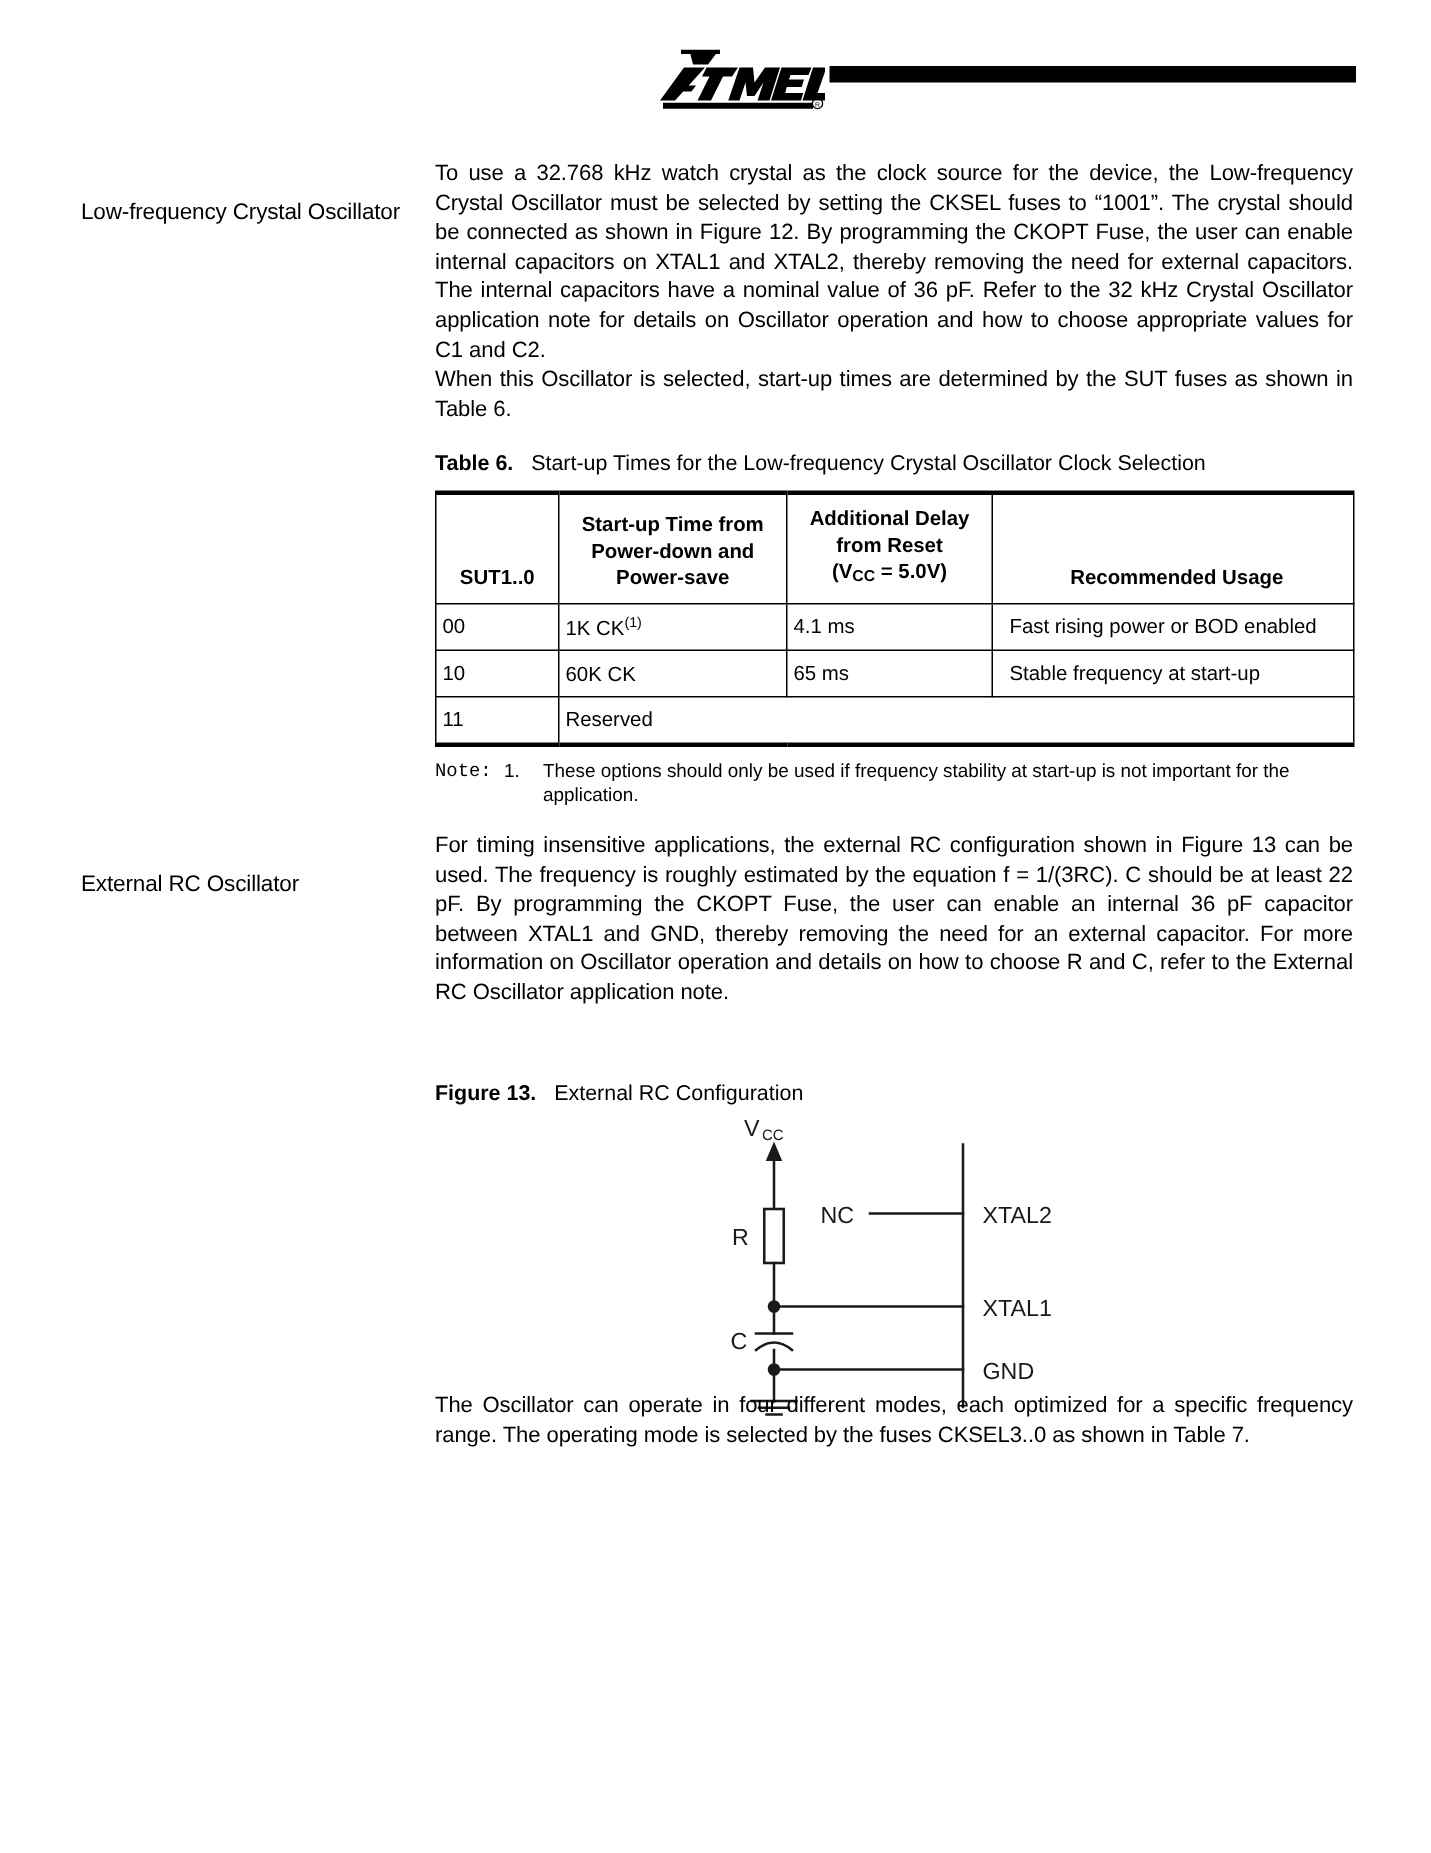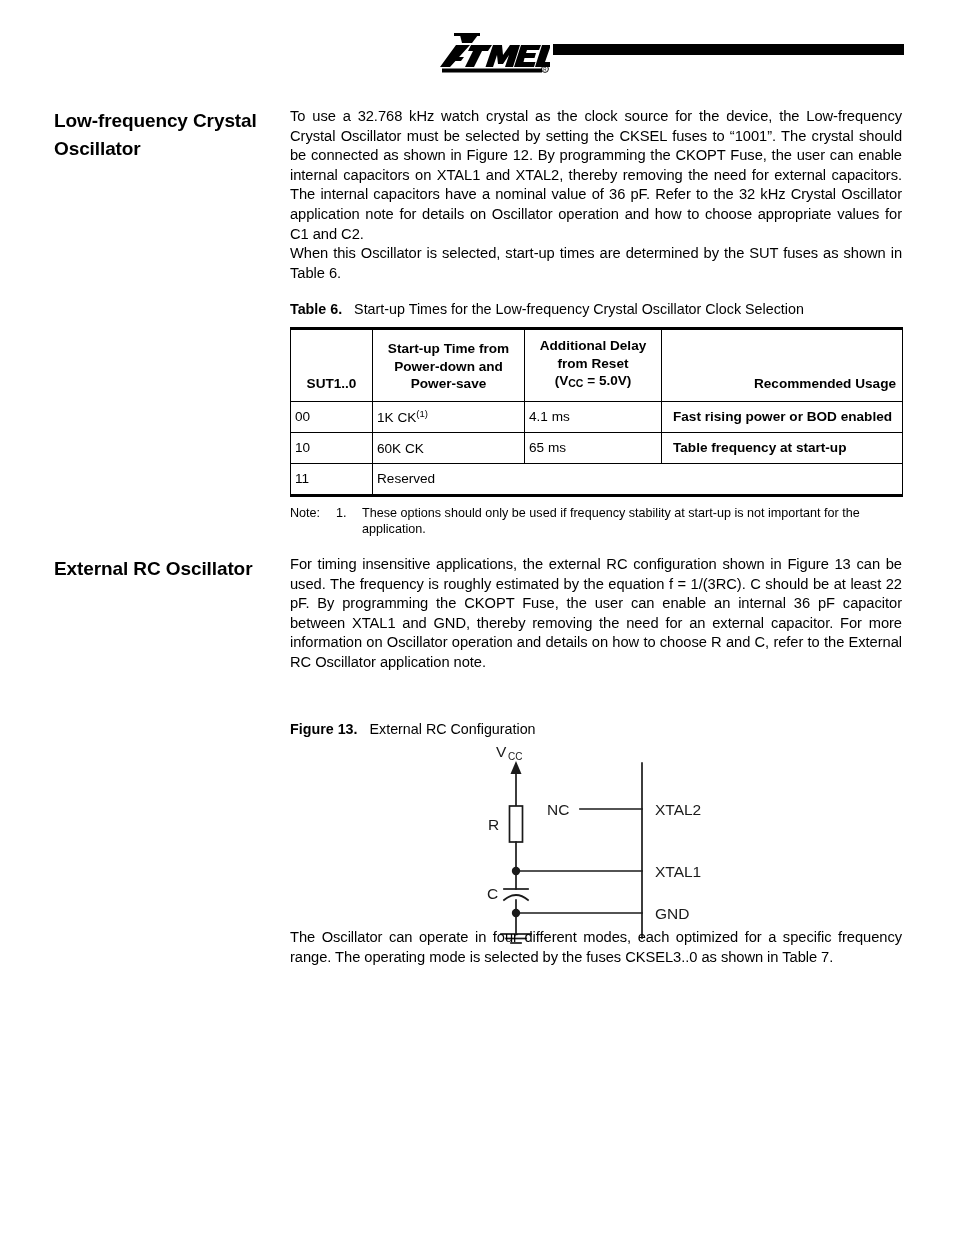--- a/index.html
+++ b/index.html
@@ -41,24 +41,25 @@
     left: 54px;
     width: 230px;
   }
   .content-col {
     position: absolute;
     left: 290px;
     width: 612px;
   }
 
   .section-heading {
-    font-size: 19px;
-    font-weight: bold;
+    font-size: 15px;
+    font-weight: normal;
     line-height: 1.45;
     letter-spacing: -0.1px;
+    margin-top: 24px;
   }
 
   p.body {
     font-size: 14.7px;
     line-height: 19.6px;
     margin: 0;
     text-align: justify;
     letter-spacing: -0.05px;
   }
 
@@ -92,48 +93,47 @@
     vertical-align: middle;
   }
   table.datatable thead th {
     font-weight: bold;
     border-top: 3px solid #000;
     vertical-align: bottom;
     padding: 7px 6px 8px 6px;
     line-height: 17.5px;
   }
   table.datatable thead th.lastcol {
-    text-align: right;
+    text-align: center;
     padding-left: 11px;
   }
   table.datatable tbody td {
     height: 26px;
     padding: 2px 4px;
   }
   table.datatable tbody td.usage {
     text-align: left;
     padding-left: 11px;
-    font-weight: bold;
   }
   table.datatable tbody tr:last-child td {
     border-bottom: 3px solid #000;
   }
 
   .col-sut  { width: 82px; }
   .col-su   { width: 152px; }
   .col-ad   { width: 137px; }
   .col-ru   { width: 241px; }
 
   
   .note-block {
     display: flex;
     font-size: 12.6px;
     line-height: 16.4px;
   }
-  .note-lbl { width: 46px; flex: none; }
+  .note-lbl { width: 46px; flex: none; font-family: Liberation Mono, monospace; }
   .note-num { width: 26px; flex: none; }
   .note-txt { flex: 1; }
 
   
   .fig-caption {
     font-size: 14.3px;
     line-height: 18px;
   }
   .fig-caption .lbl { font-weight: bold; }
 
@@ -220,21 +220,21 @@
       <tr>
         <td>00</td>
         <td><span>1K CK</span><sup class="fn">(1)</sup></td>
         <td>4.1 ms</td>
         <td class="usage">Fast rising power or BOD enabled</td>
       </tr>
       <tr>
         <td>10</td>
         <td><span>60K CK</span><sup class="fn"></sup></td>
         <td>65 ms</td>
-        <td class="usage">Table frequency at start-up</td>
+        <td class="usage">Stable frequency at start-up</td>
       </tr>
       <tr>
         <td>11</td>
         <td colspan="3">Reserved</td>
       </tr>
     </tbody>
   </table>
 
   <div class="note-block" style="margin-top:8px;">
     <div class="note-lbl">Note:</div>

